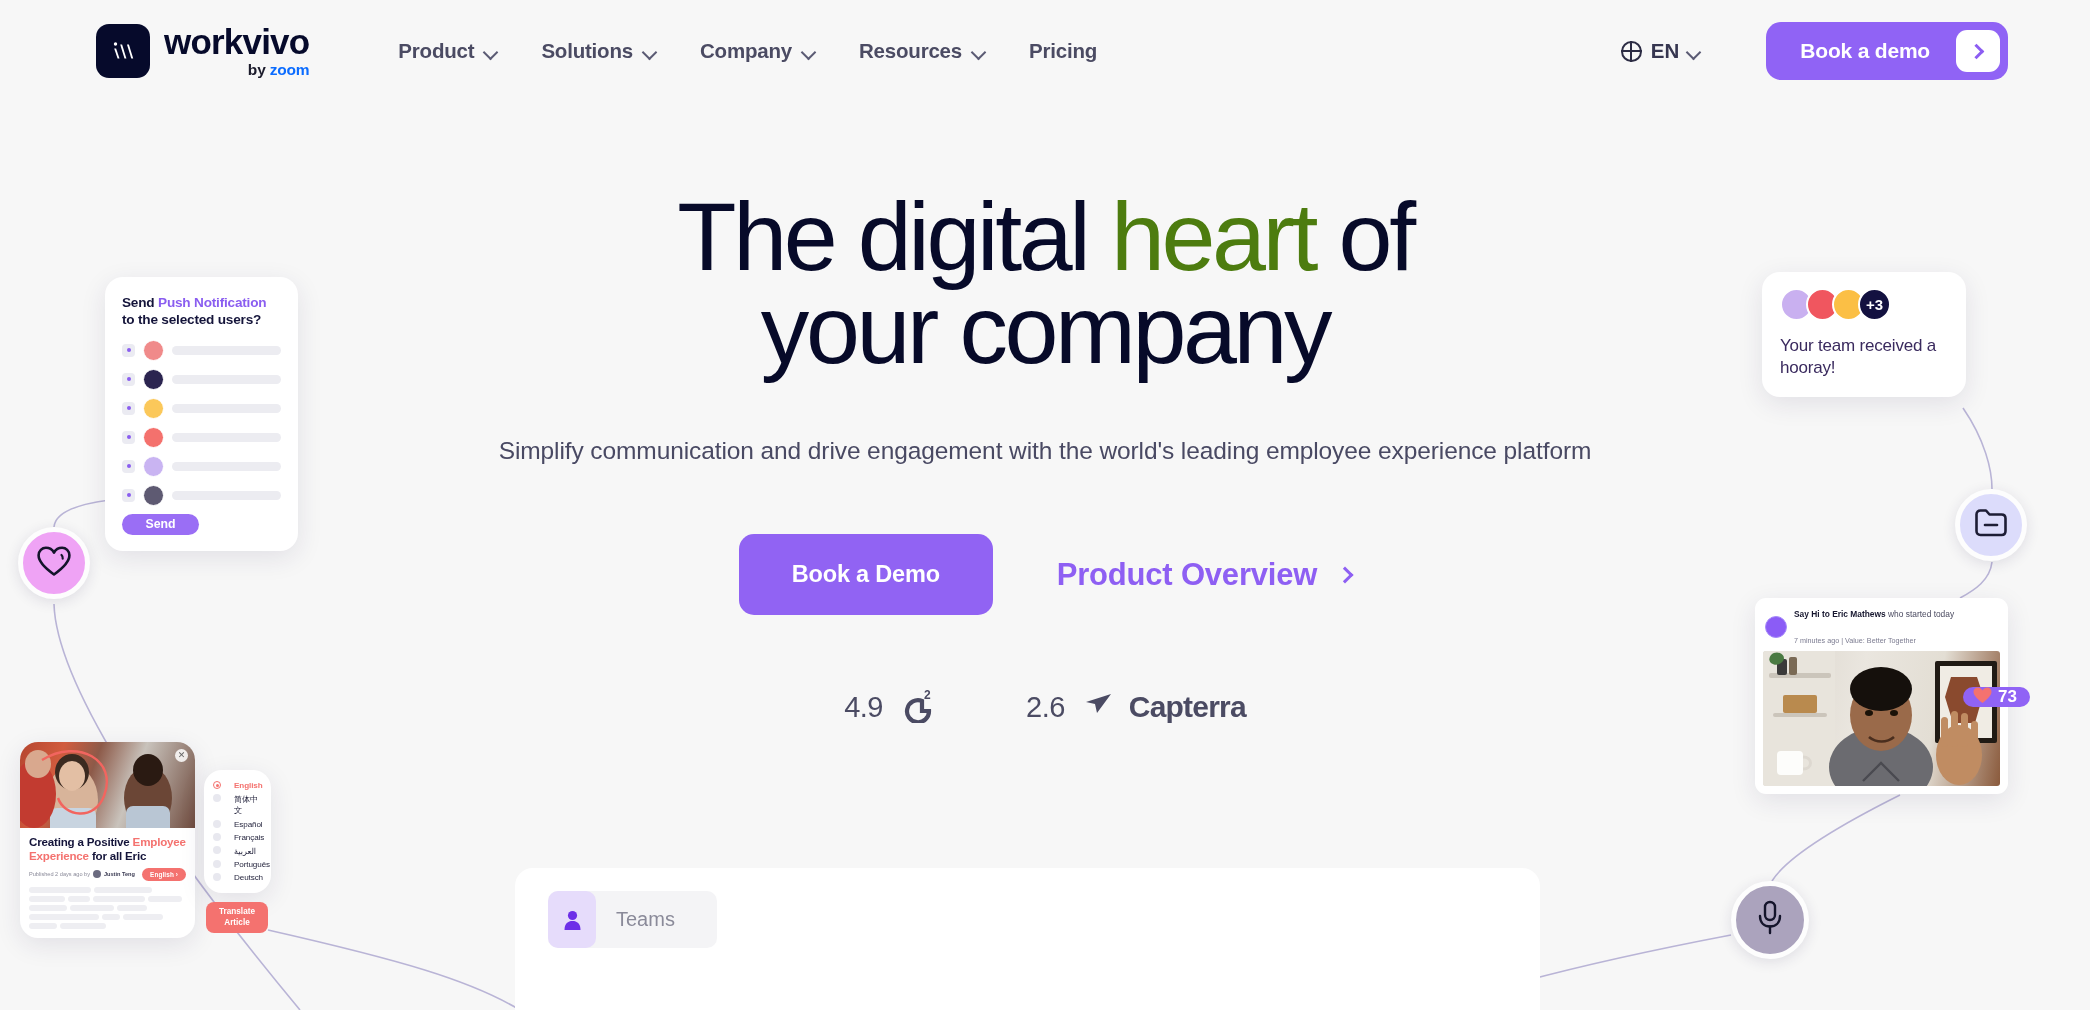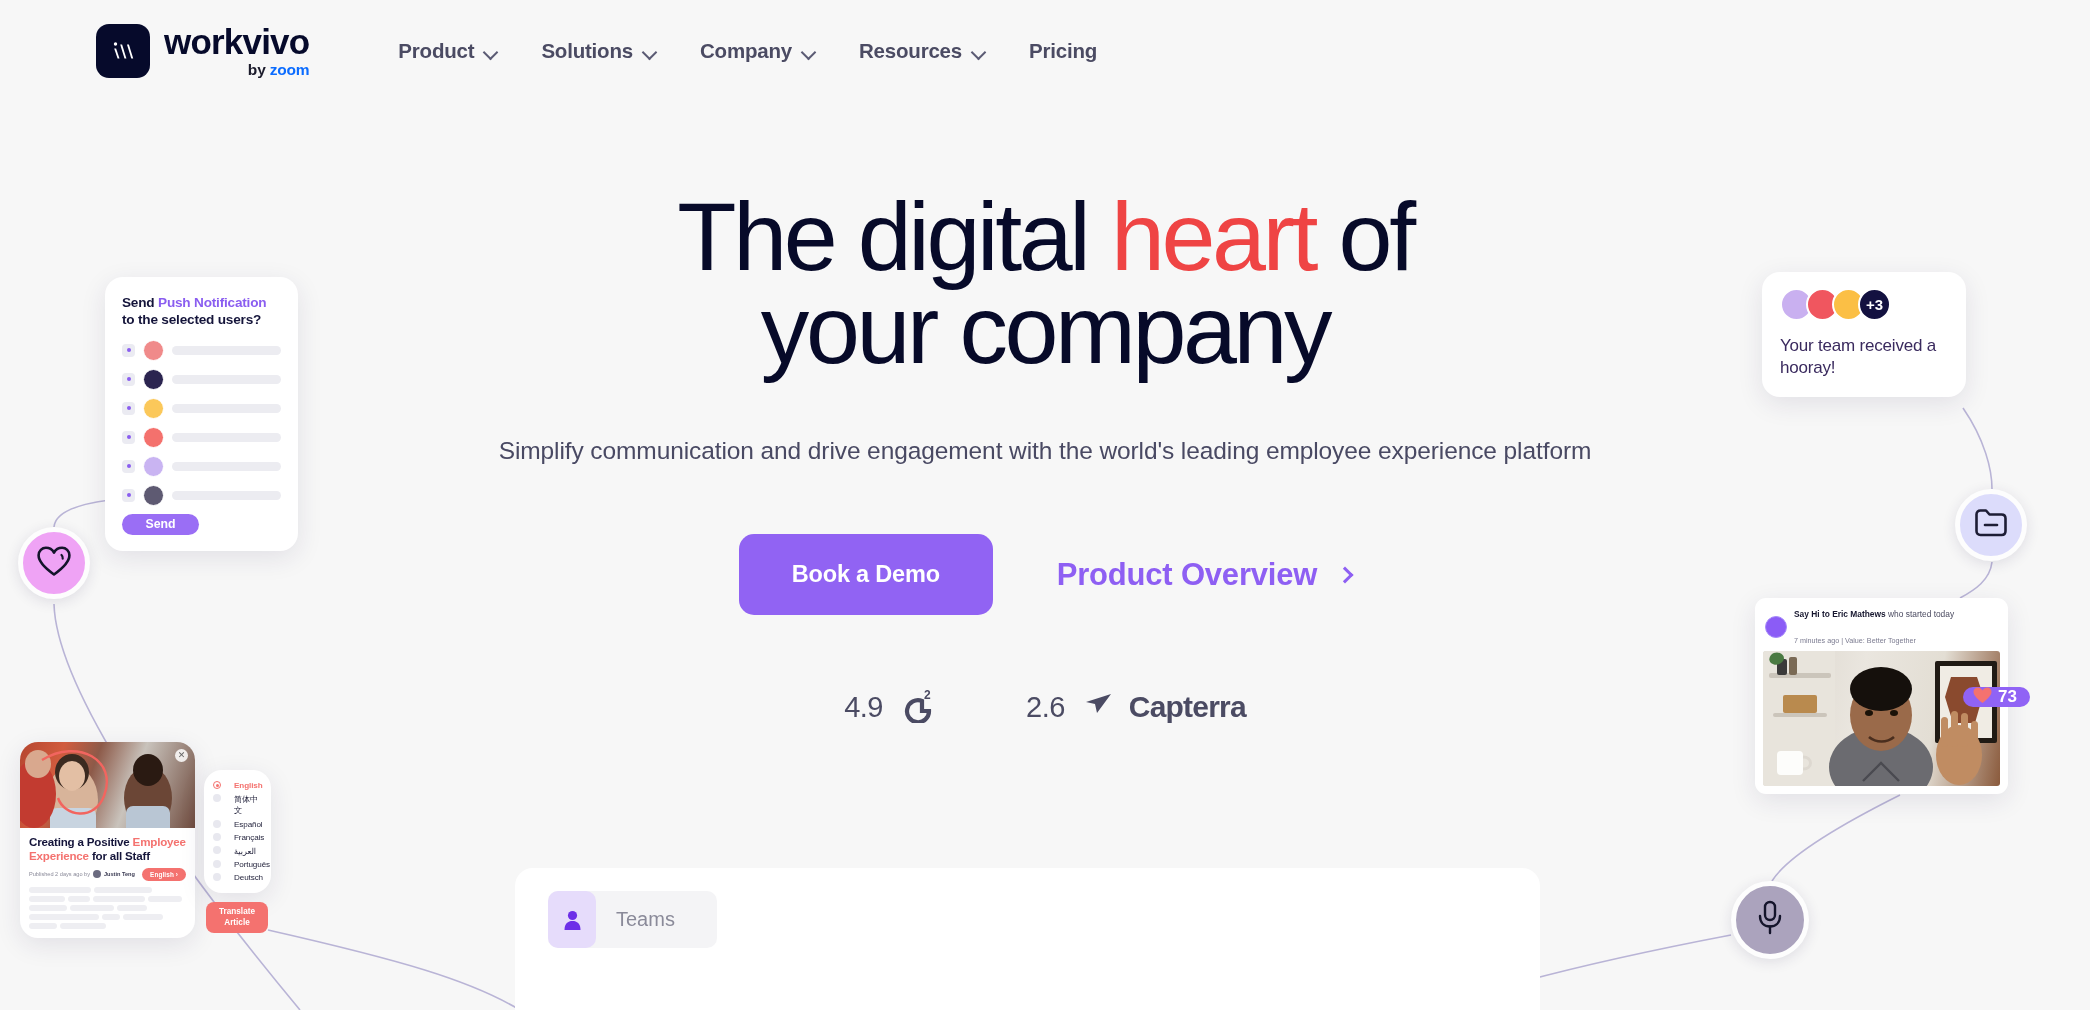--- a/index.html
+++ b/index.html
@@ -81,21 +81,21 @@
   }
 
   
   .hero {
     position:absolute; top:190px; left:0; width:2090px; text-align:center; z-index:20;
   }
   .hero h1 {
     font-size:97px; line-height:0.96; font-weight:500; color:#070a29;
     letter-spacing:-3.4px;
   }
-  .hero h1 .accent { color:#ef4444;text-align:center; }
+  .hero h1 .accent { color:#4d7c0f;text-align:center; }
   .hero-sub {
     margin-top:56px; font-size:24.5px; line-height:1.52; color:#494963;
     font-weight:400; letter-spacing:-0.1px;
   }
   .cta-row {
     margin-top:65px; display:flex; align-items:center; justify-content:center; gap:64px;
   }
   .btn-primary {
     background:#9163f3; color:#fff; border:none; border-radius:15px;
     font-size:23.5px; font-weight:700; padding:27px 53px; cursor:pointer;
@@ -276,20 +276,33 @@
     </div>
     <div class="nav-item">
       <span>Resources</span>
       <span class="chev"></span>
     </div>
     <div class="nav-item">
       <span>Pricing</span>
     </div>
   </div>
 
+  <div class="nav-right">
+    <div class="lang">
+      <span class="globe"></span>
+      <span>EN</span>
+      <span class="chev"></span>
+    </div>
+    <button class="btn-demo">
+      <span class="btn-demo-label">Book a demo</span>
+      <span class="btn-demo-arrow">
+          <i></i>
+        </span>
+    </button>
+  </div>
 </div>
 
 <svg class="connectors" width="2090" height="1010">
   <path d="M110 500 C 70 505, 55 515, 54 527" stroke="#b9b4d6" stroke-width="1.6" fill="none"></path>
   <path d="M54 604 C 56 680, 150 830, 300 1010" stroke="#b9b4d6" stroke-width="1.6" fill="none"></path>
   <path d="M268 930 C 400 960, 470 980, 520 1010" stroke="#b9b4d6" stroke-width="1.6" fill="none"></path>
   <path d="M1963 408 C 1985 440, 1992 470, 1992 489" stroke="#b9b4d6" stroke-width="1.6" fill="none"></path>
   <path d="M1992 562 C 1990 580, 1975 590, 1960 598" stroke="#b9b4d6" stroke-width="1.6" fill="none"></path>
   <path d="M1900 795 C 1830 830, 1785 860, 1772 881" stroke="#b9b4d6" stroke-width="1.6" fill="none"></path>
   <path d="M1731 935 C 1600 960, 1500 985, 1430 1010" stroke="#b9b4d6" stroke-width="1.6" fill="none"></path>
@@ -406,21 +419,21 @@
       <ellipse cx="18" cy="22" rx="13" ry="14" fill="#d9a88e"></ellipse>
       <ellipse cx="128" cy="56" rx="24" ry="32" fill="#6b4636"></ellipse>
       <ellipse cx="128" cy="28" rx="15" ry="16" fill="#2a1a12"></ellipse>
       <rect x="106" y="64" width="44" height="28" rx="7" fill="#b9c6d4"></rect>
       <path d="M22 18 C 58 -4, 98 18, 84 54 C 74 80, 44 74, 38 56" stroke="#f2655f" stroke-width="2.4" fill="none"></path>
     </svg>
     <span class="article-close">✕</span>
   </div>
   <div class="article-body">
     <div class="article-title">
-      <span>Creating a Positive </span><span class="accent">Employee Experience</span><span> for all Staff</span>
+      <span>Creating a Positive </span><span class="accent">Employee Experience</span><span> for all Eric</span>
     </div>
     <div class="article-meta">
       <span class="article-meta-txt">Published 2 days ago by</span>
       <span class="article-meta-av"></span>
       <span class="article-meta-name">Justin Teng</span>
       <span class="article-lang-badge">English  ›</span>
     </div>
   </div>
   <div class="article-lines">
     <span style="width:62px"></span>

